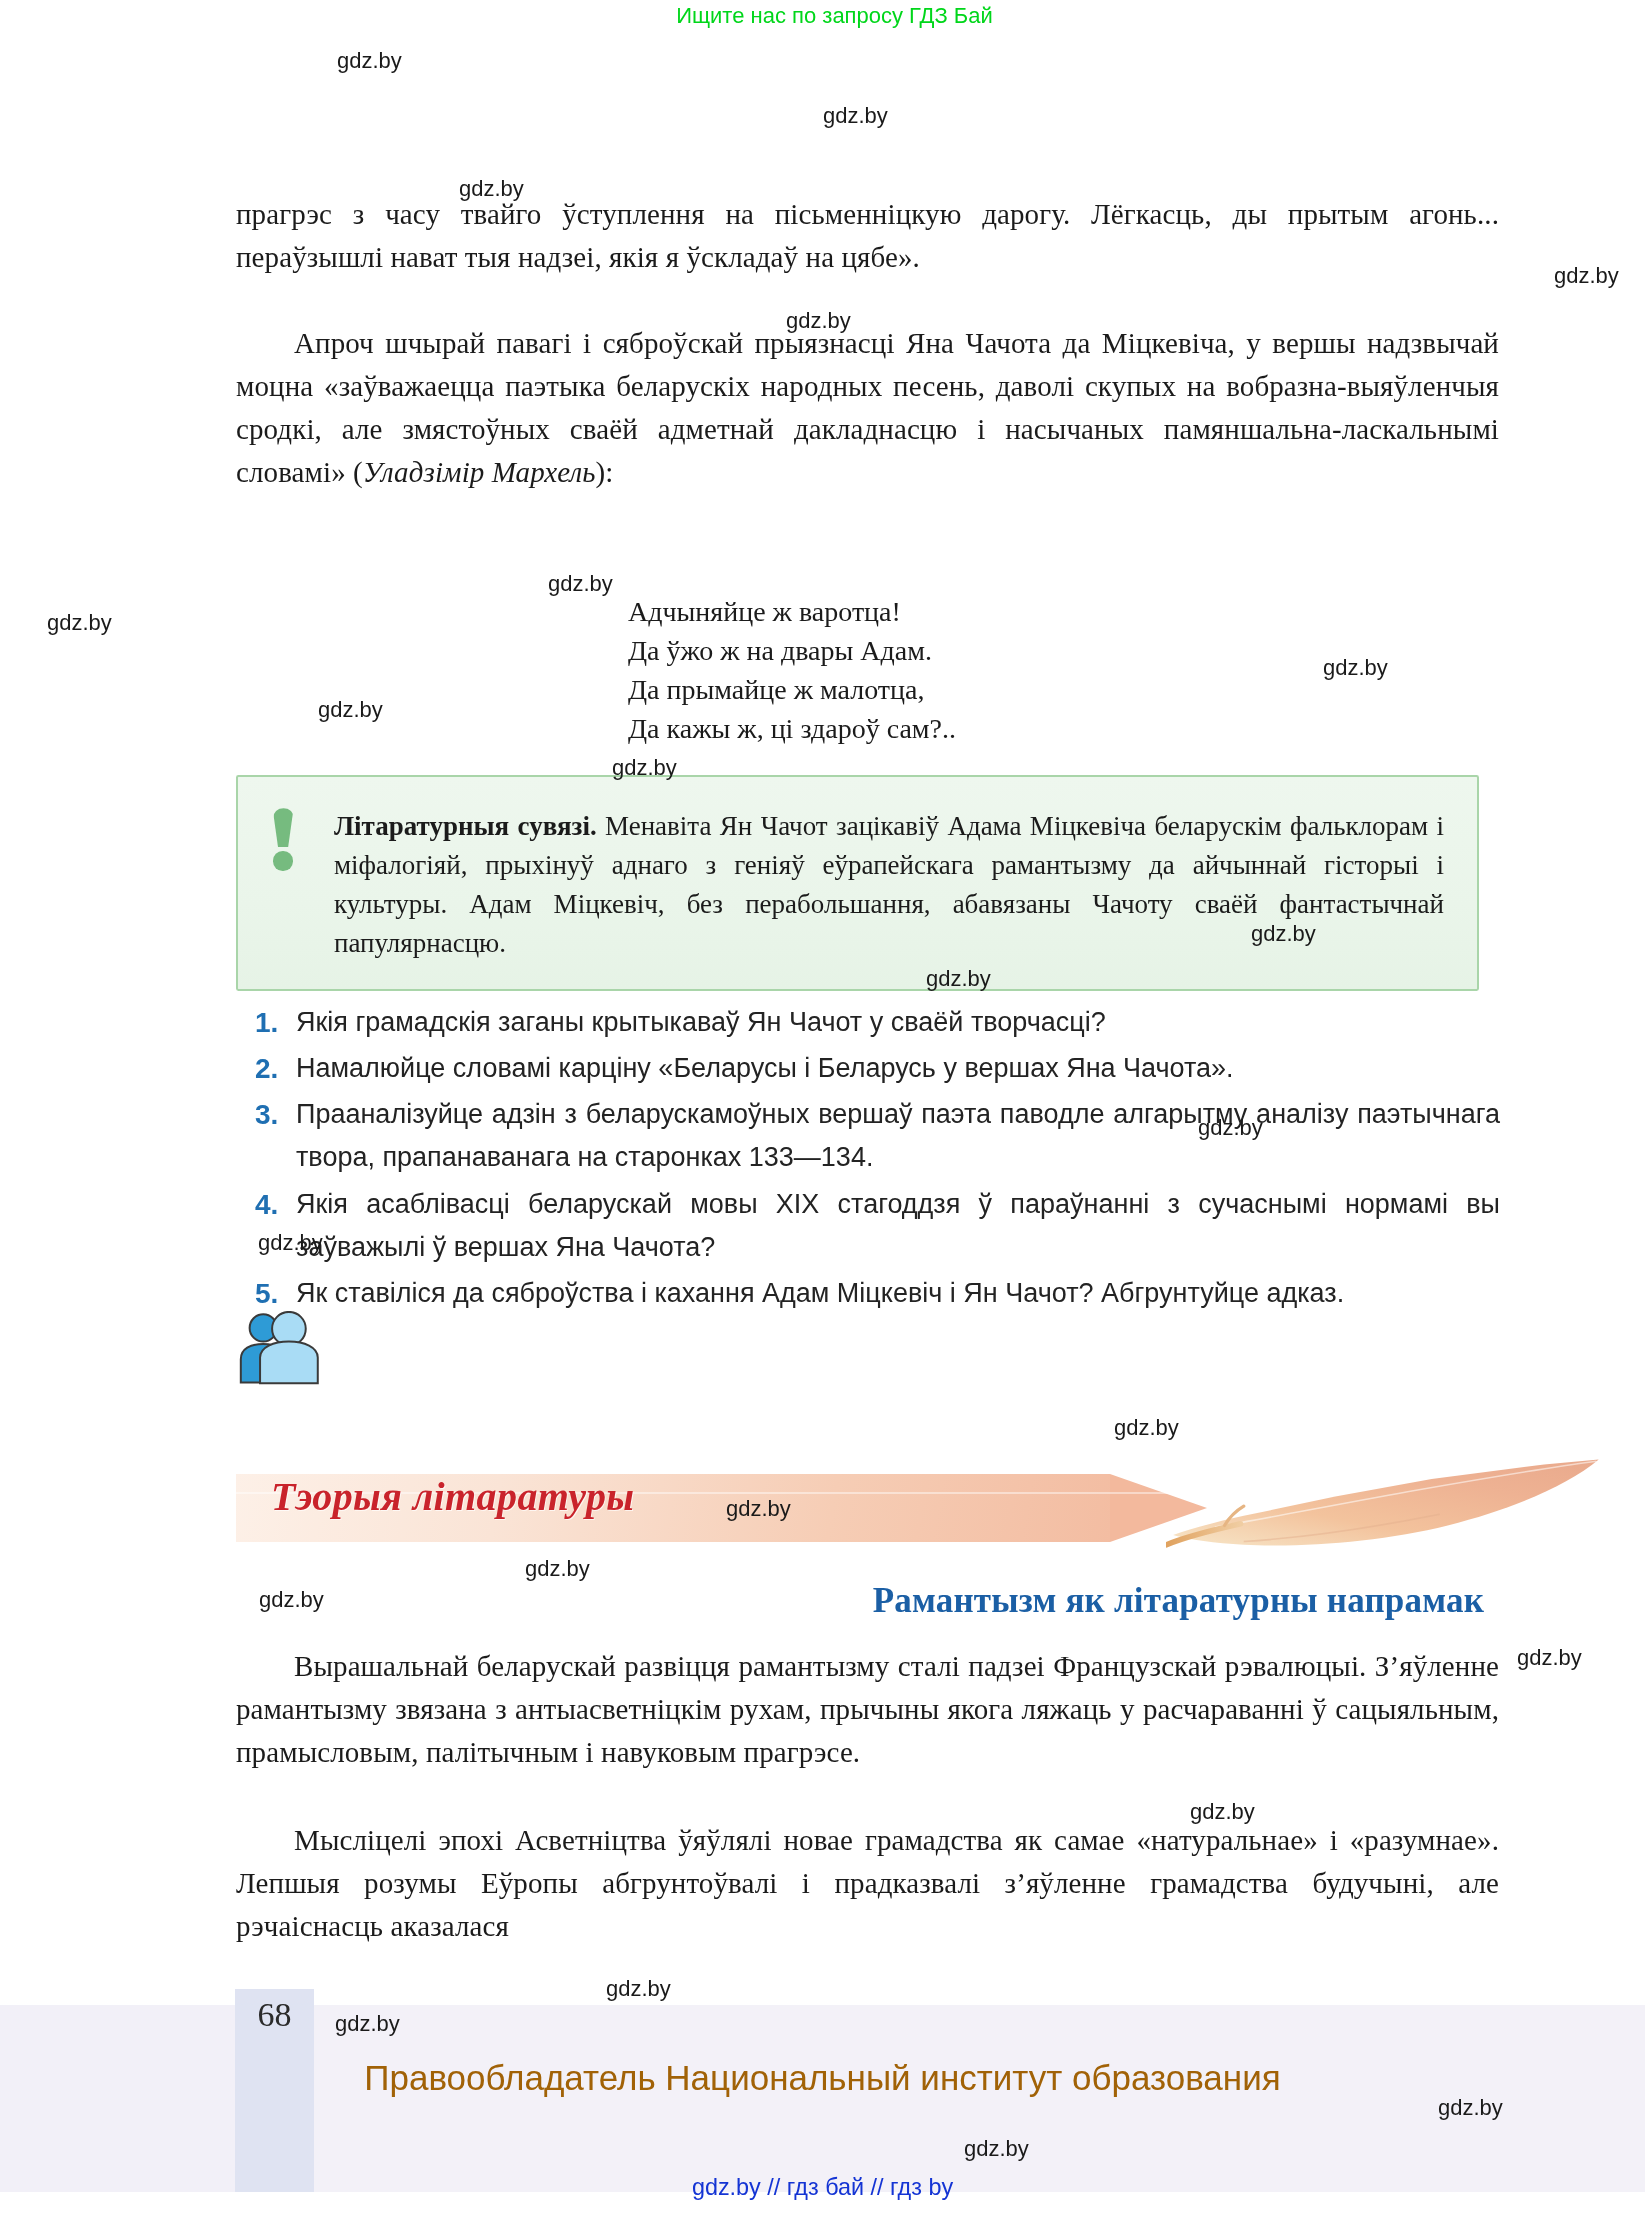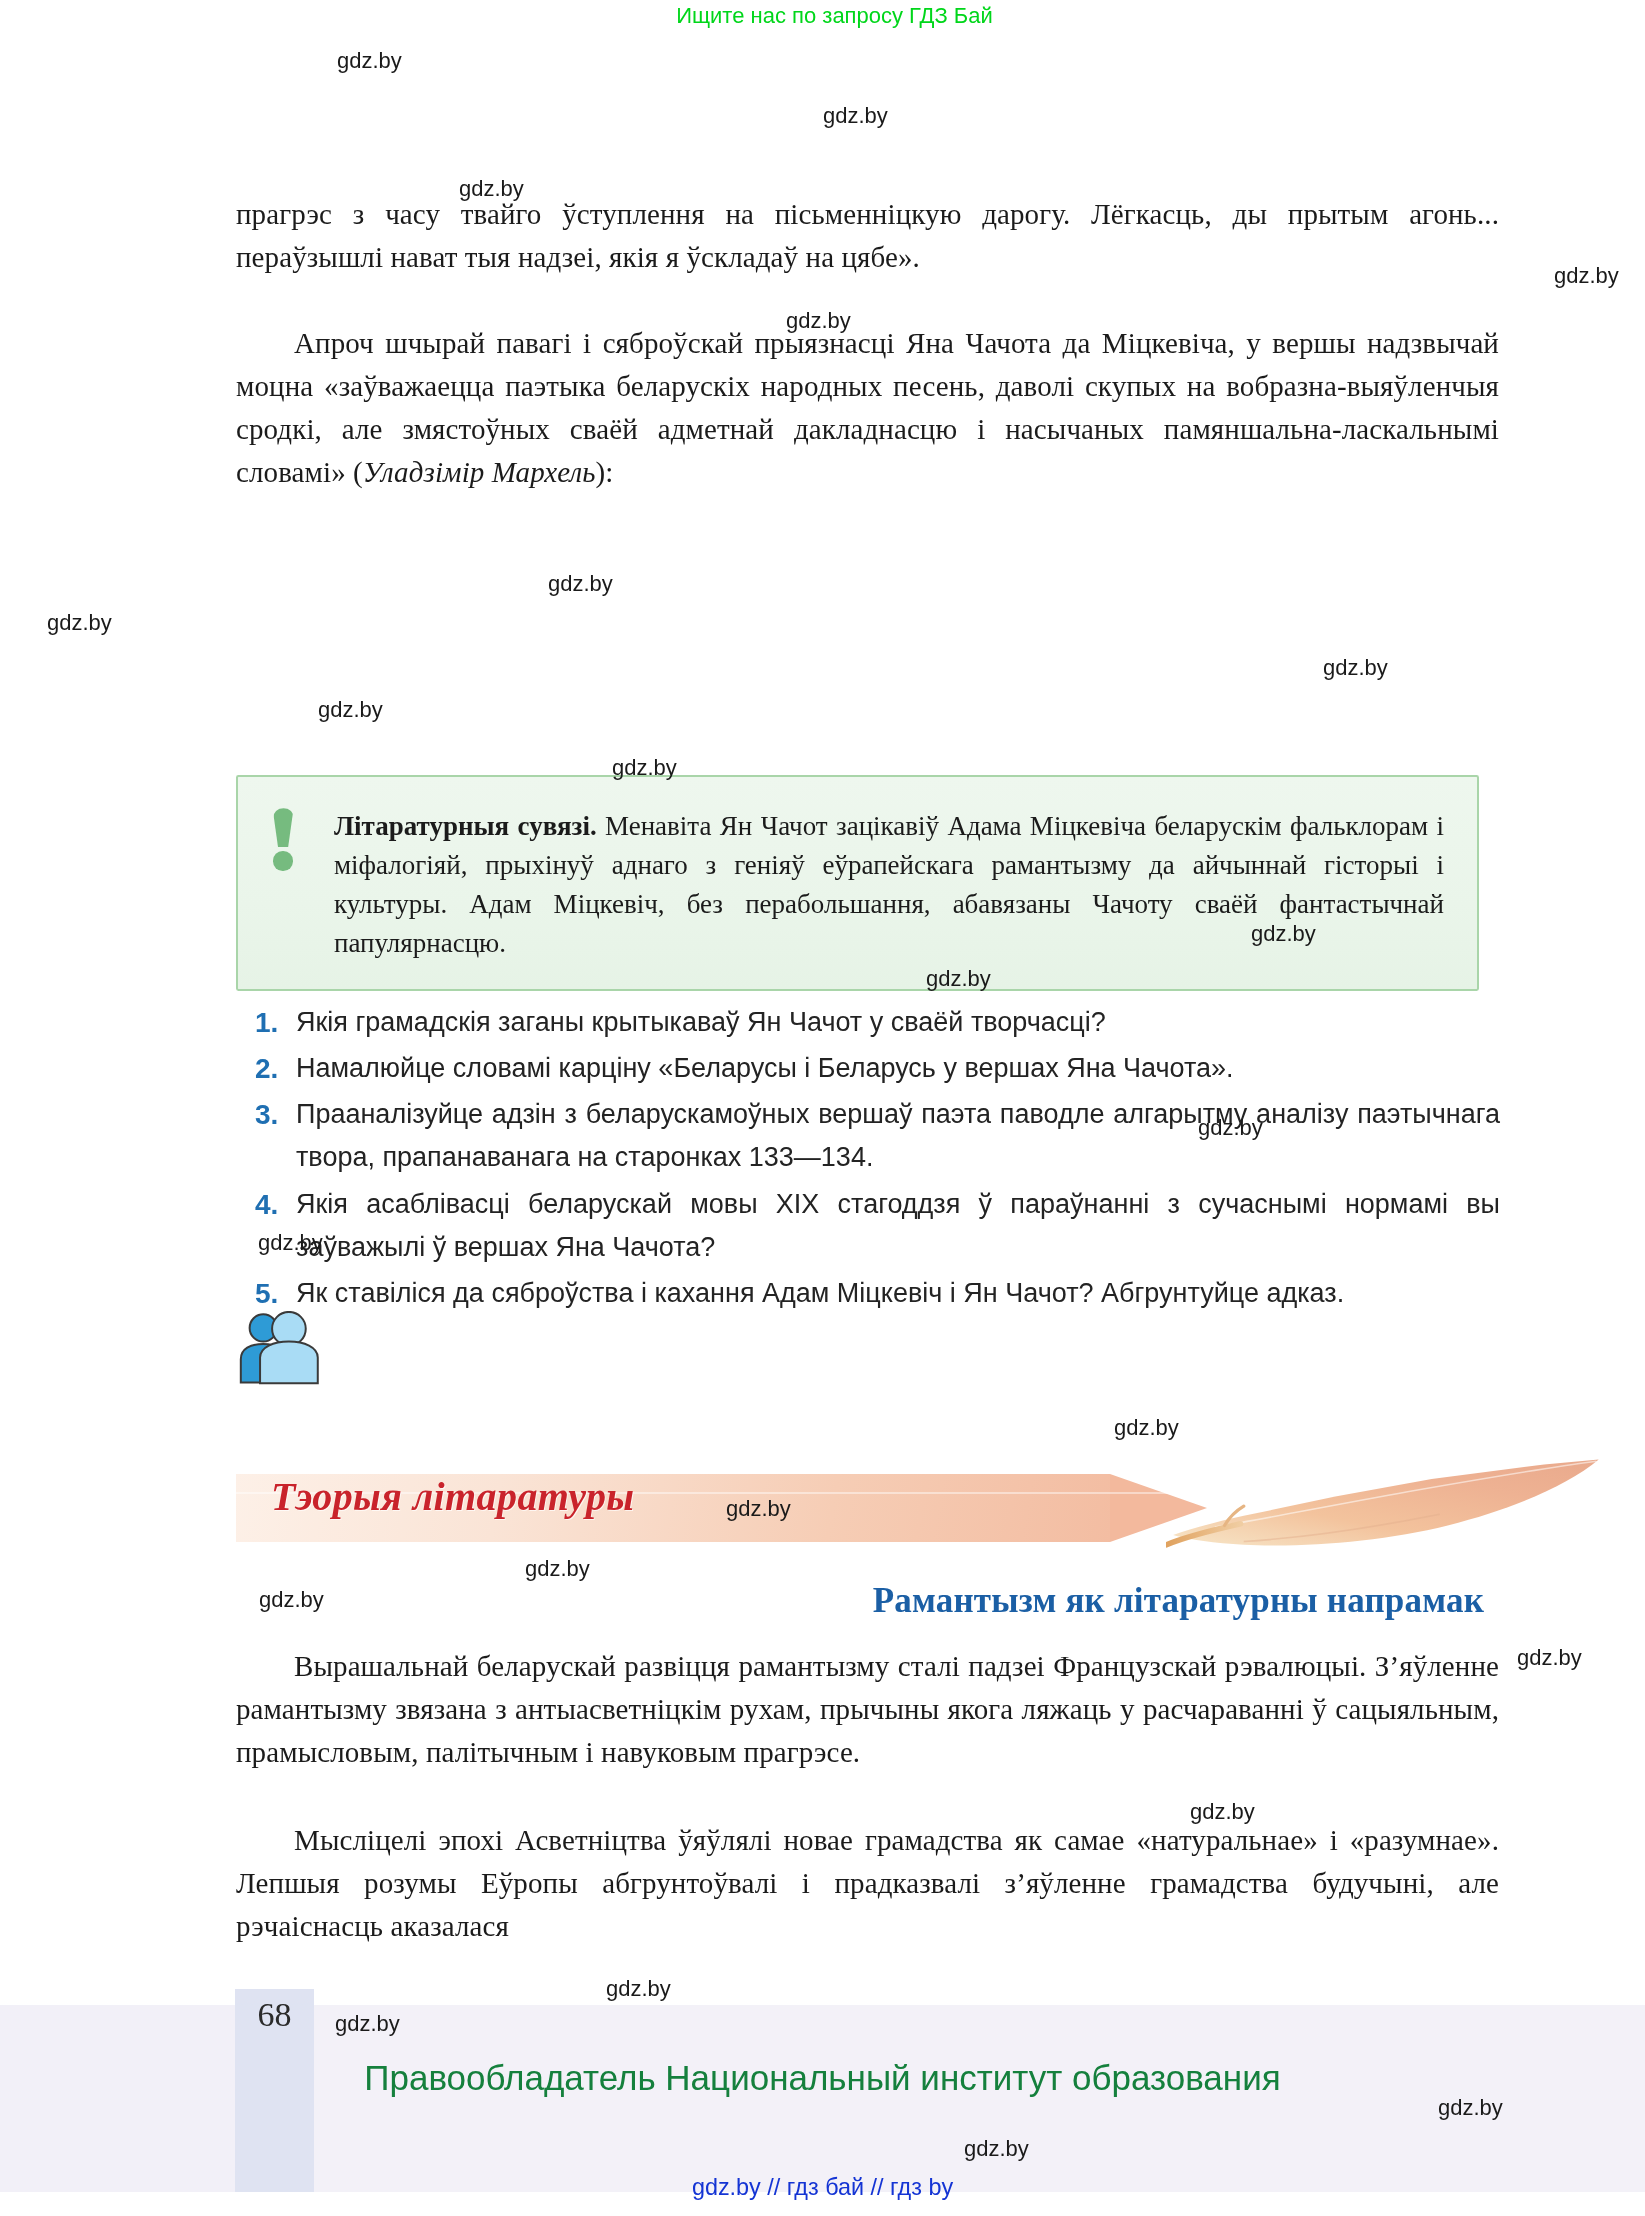--- a/index.html
+++ b/index.html
@@ -275,21 +275,21 @@
   }
 
   .copyright {
     position: absolute;
     left: 0;
     top: 2058px;
     width: 1645px;
     text-align: center;
     font-family: "Liberation Sans", sans-serif;
     font-size: 35px;
-    color: #15803d;
+    color: #a16207;
     z-index: 6;
   }
 
   .footer-line {
     position: absolute;
     left: 0;
     top: 2174px;
     width: 1645px;
     text-align: center;
     font-family: "Liberation Sans", sans-serif;
@@ -306,20 +306,26 @@
 <div class="page">
 
   <div class="body-col" style="top:193px;">
     <p class="bt">прагрэс з часу твайго ўступлення на пісьменніцкую дарогу. Лёгкасць, ды прытым агонь... пераўзышлі нават тыя надзеі, якія я ўскладаў на цябе».</p>
   </div>
 
   <div class="body-col" style="top:322px;">
     <p class="bt ind"><span>Апроч шчырай павагі і сяброўскай прыязнасці Яна Чачота да Міцкевіча, у вершы надзвычай моцна «заўважаецца паэтыка беларускіх народных песень, даволі скупых на вобразна-выяўленчыя сродкі, але змястоўных сваёй адметнай дакладнасцю і насычаных памяншальна-ласкальнымі словамі» (</span><span class="it">Уладзімір Мархель</span><span>):</span></p>
   </div>
 
+  <div class="poem" style="top:592px;">
+    <div>Адчыняйце ж варотца!</div>
+    <div>Да ўжо ж на двары Адам.</div>
+    <div>Да прымайце ж малотца,</div>
+    <div>Да кажы ж, ці здароў сам?..</div>
+  </div>
 
   <div class="callout" style="top:775px;">
     <div class="callout-inner">
       <span class="excl-icon">
         <span class="drop"></span>
           <span class="dot"></span>
       </span>
       <p><span class="lead">Літаратурныя сувязі.</span><span> Менавіта Ян Чачот зацікавіў Адама Міцкевіча беларускім фальклорам і міфалогіяй, прыхінуў аднаго з геніяў еўрапейскага рамантызму да айчыннай гісторыі і культуры. Адам Міцкевіч, без перабольшання, абавязаны Чачоту сваёй фантастычнай папулярнасцю.</span></p>
     </div>
   </div>

